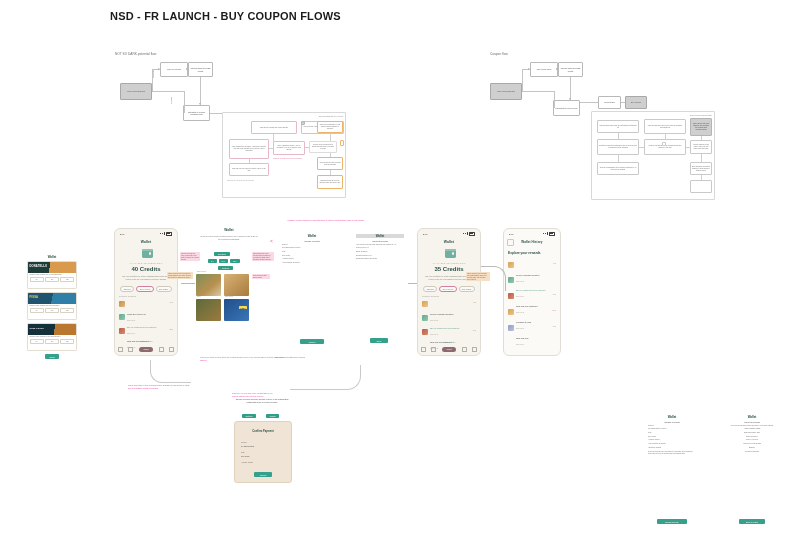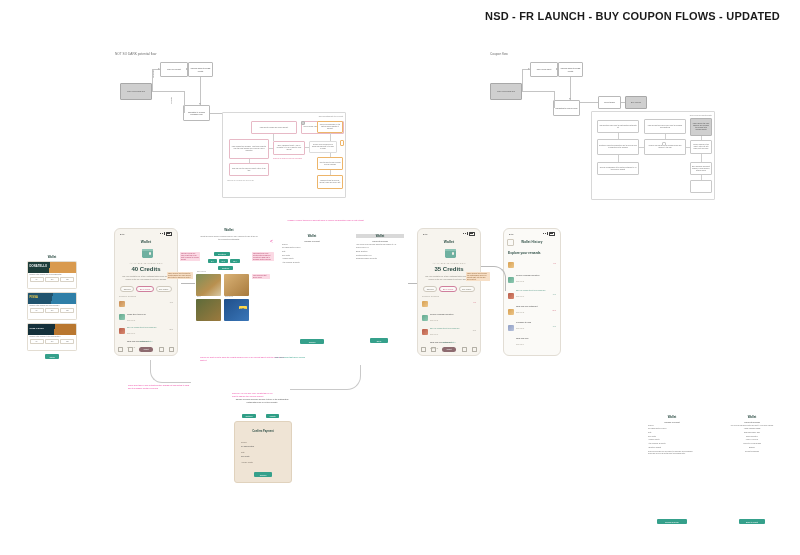--- a/index.html
+++ b/index.html
@@ -207,23 +207,23 @@
   .spec-p{font-size:1.55px;line-height:1.45;color:#6f6f6f;margin-top:1.5px;}
 
   .tiny{font-size:1.5px;line-height:1.3;}
   .ct{text-align:center;}
 </style>
 </head>
 <body>
 
 <div class="board">
 
+  <div class="abs section-title" style="left:110px;top:10px;">NSD - FR LAUNCH - BUY COUPON FLOWS</div>
   <div class="abs sub-label" style="left:115px;top:52px;">NOT SO DARK potential flow</div>
 
-  <div class="abs section-title" style="left:485px;top:10px;">NSD - FR LAUNCH - BUY COUPON FLOWS - UPDATED</div>
   <div class="abs sub-label" style="left:490px;top:52px;">Coupon flow</div>
 
   <div>
     <div class="fc-node start" style="left:120px;top:83px;width:32px;height:17px;">User opens NSD app</div>
     <div class="fc-node" style="left:160px;top:62px;width:28px;height:15px;">User sees wallet</div>
     <div class="fc-node" style="left:188px;top:62px;width:25px;height:15px;">Checks amount of NSD credits</div>
     <div class="fc-node" style="left:183px;top:105px;width:27px;height:16px;">Navigates to coupon purchase page</div>
 
     <div class="fc-line h" style="left:152px;top:91px;width:32px;"></div>
     <div class="fc-line v" style="left:152px;top:69px;height:22px;"></div>

